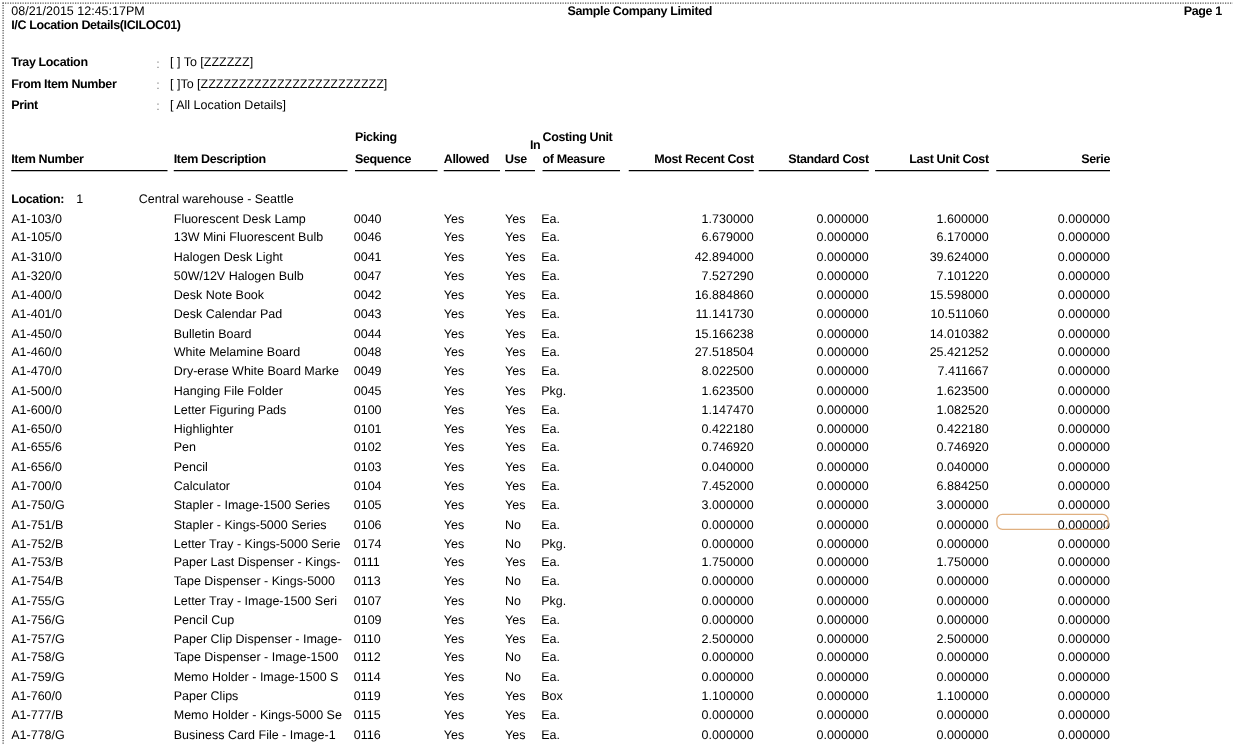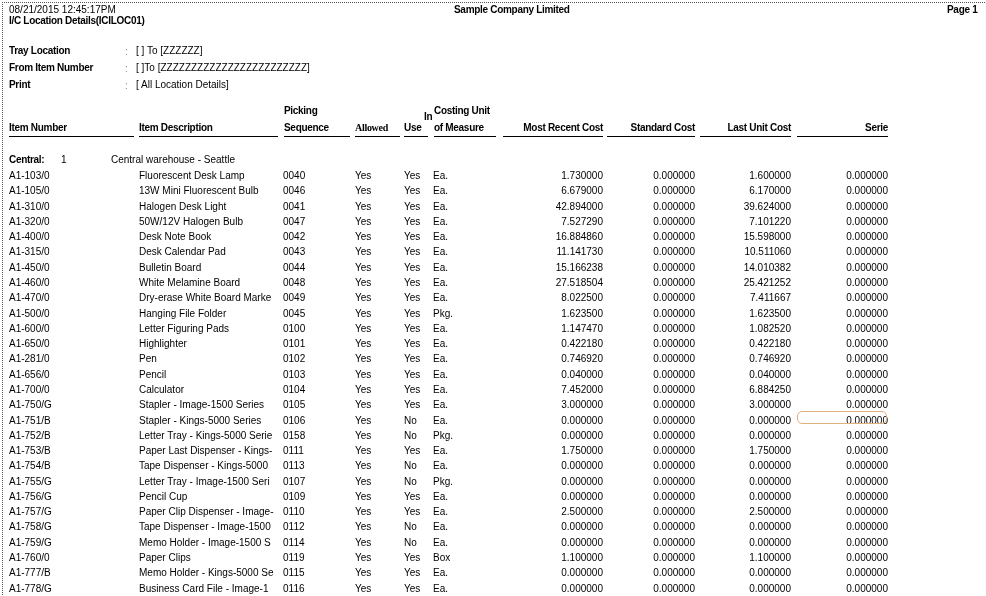--- a/index.html
+++ b/index.html
@@ -54,21 +54,21 @@
   <div class="abs bold" style="left:9px; top:79px;">Print</div>
   <div class="abs" style="left:125px; top:80px; color:#888;">:</div>
   <div class="abs" style="left:136px; top:79px;">[ All Location Details]</div>
 </div>
 
 <div>
   <div class="abs hdr" style="left:9px; top:122px;">Item Number</div>
   <div class="abs hdr" style="left:139px; top:122px;">Item Description</div>
   <div class="abs hdr" style="left:284px; top:105px;">Picking</div>
   <div class="abs hdr" style="left:284px; top:122px;">Sequence</div>
-  <div class="abs hdr" style="left:355px; top:122px;font-family:Liberation Serif, serif;">Allowed</div>
+  <div class="abs hdr" style="left:355px; top:122px;">Allowed</div>
   <div class="abs hdr" style="left:404px; top:111px;margin-left:20px;">In</div>
   <div class="abs hdr" style="left:404px; top:122px;">Use</div>
   <div class="abs hdr" style="left:434px; top:105px;">Costing Unit</div>
   <div class="abs hdr" style="left:434px; top:122px;">of Measure</div>
   <div class="abs hdr" style="left:503px; top:122px; width:100px; text-align:right;">Most Recent Cost</div>
   <div class="abs hdr" style="left:595px; top:122px; width:100px; text-align:right;">Standard Cost</div>
   <div class="abs hdr" style="left:691px; top:122px; width:100px; text-align:right;">Last Unit Cost</div>
   <div class="abs hdr" style="left:788px; top:122px; width:100px; text-align:right;">Serie</div>
 
   <div class="uline" style="left:9px; width:125px;"></div>
@@ -77,21 +77,21 @@
   <div class="uline" style="left:355px; width:45px;"></div>
   <div class="uline" style="left:404px; width:24px;"></div>
   <div class="uline" style="left:434px; width:62px;"></div>
   <div class="uline" style="left:503px; width:100px;"></div>
   <div class="uline" style="left:607px; width:88px;"></div>
   <div class="uline" style="left:700px; width:91px;"></div>
   <div class="uline" style="left:797px; width:91px;"></div>
 </div>
 
 <div>
-  <div class="abs bold" style="left:9px; top:154px;">Central:</div>
+  <div class="abs bold" style="left:9px; top:154px;">Location:</div>
   <div class="abs" style="left:61px; top:154px;">1</div>
   <div class="abs" style="left:111px; top:154px;">Central warehouse - Seattle</div>
 </div>
 
 <div id="rows">
     <div class="row" style="top: 170px;">
       <span class="c-item">A1-103/0</span>
       <span class="c-desc">Fluorescent Desk Lamp</span>
       <span class="c-pick">0040</span>
       <span class="c-allow">Yes</span>
@@ -144,21 +144,21 @@
       <span class="c-pick">0042</span>
       <span class="c-allow">Yes</span>
       <span class="c-inuse">Yes</span>
       <span class="c-uom">Ea.</span>
       <span class="c-mrc">16.884860</span>
       <span class="c-std">0.000000</span>
       <span class="c-luc">15.598000</span>
       <span class="c-land">0.000000</span>
     </div>
     <div class="row" style="top: 246.4px;">
-      <span class="c-item">A1-315/0</span>
+      <span class="c-item">A1-401/0</span>
       <span class="c-desc">Desk Calendar Pad</span>
       <span class="c-pick">0043</span>
       <span class="c-allow">Yes</span>
       <span class="c-inuse">Yes</span>
       <span class="c-uom">Ea.</span>
       <span class="c-mrc">11.141730</span>
       <span class="c-std">0.000000</span>
       <span class="c-luc">10.511060</span>
       <span class="c-land">0.000000</span>
     </div>
@@ -228,21 +228,21 @@
       <span class="c-pick">0101</span>
       <span class="c-allow">Yes</span>
       <span class="c-inuse">Yes</span>
       <span class="c-uom">Ea.</span>
       <span class="c-mrc">0.422180</span>
       <span class="c-std">0.000000</span>
       <span class="c-luc">0.422180</span>
       <span class="c-land">0.000000</span>
     </div>
     <div class="row" style="top: 353.4px;">
-      <span class="c-item">A1-281/0</span>
+      <span class="c-item">A1-655/6</span>
       <span class="c-desc">Pen</span>
       <span class="c-pick">0102</span>
       <span class="c-allow">Yes</span>
       <span class="c-inuse">Yes</span>
       <span class="c-uom">Ea.</span>
       <span class="c-mrc">0.746920</span>
       <span class="c-std">0.000000</span>
       <span class="c-luc">0.746920</span>
       <span class="c-land">0.000000</span>
     </div>
@@ -290,21 +290,21 @@
       <span class="c-inuse">No</span>
       <span class="c-uom">Ea.</span>
       <span class="c-mrc">0.000000</span>
       <span class="c-std">0.000000</span>
       <span class="c-luc">0.000000</span>
       <span class="c-land">0.000000</span>
     </div>
     <div class="row" style="top: 429.8px;">
       <span class="c-item">A1-752/B</span>
       <span class="c-desc">Letter Tray - Kings-5000 Serie</span>
-      <span class="c-pick">0158</span>
+      <span class="c-pick">0174</span>
       <span class="c-allow">Yes</span>
       <span class="c-inuse">No</span>
       <span class="c-uom">Pkg.</span>
       <span class="c-mrc">0.000000</span>
       <span class="c-std">0.000000</span>
       <span class="c-luc">0.000000</span>
       <span class="c-land">0.000000</span>
     </div>
     <div class="row" style="top: 445px; padding-left: 44px;">
       <span class="c-item">A1-753/B</span>

